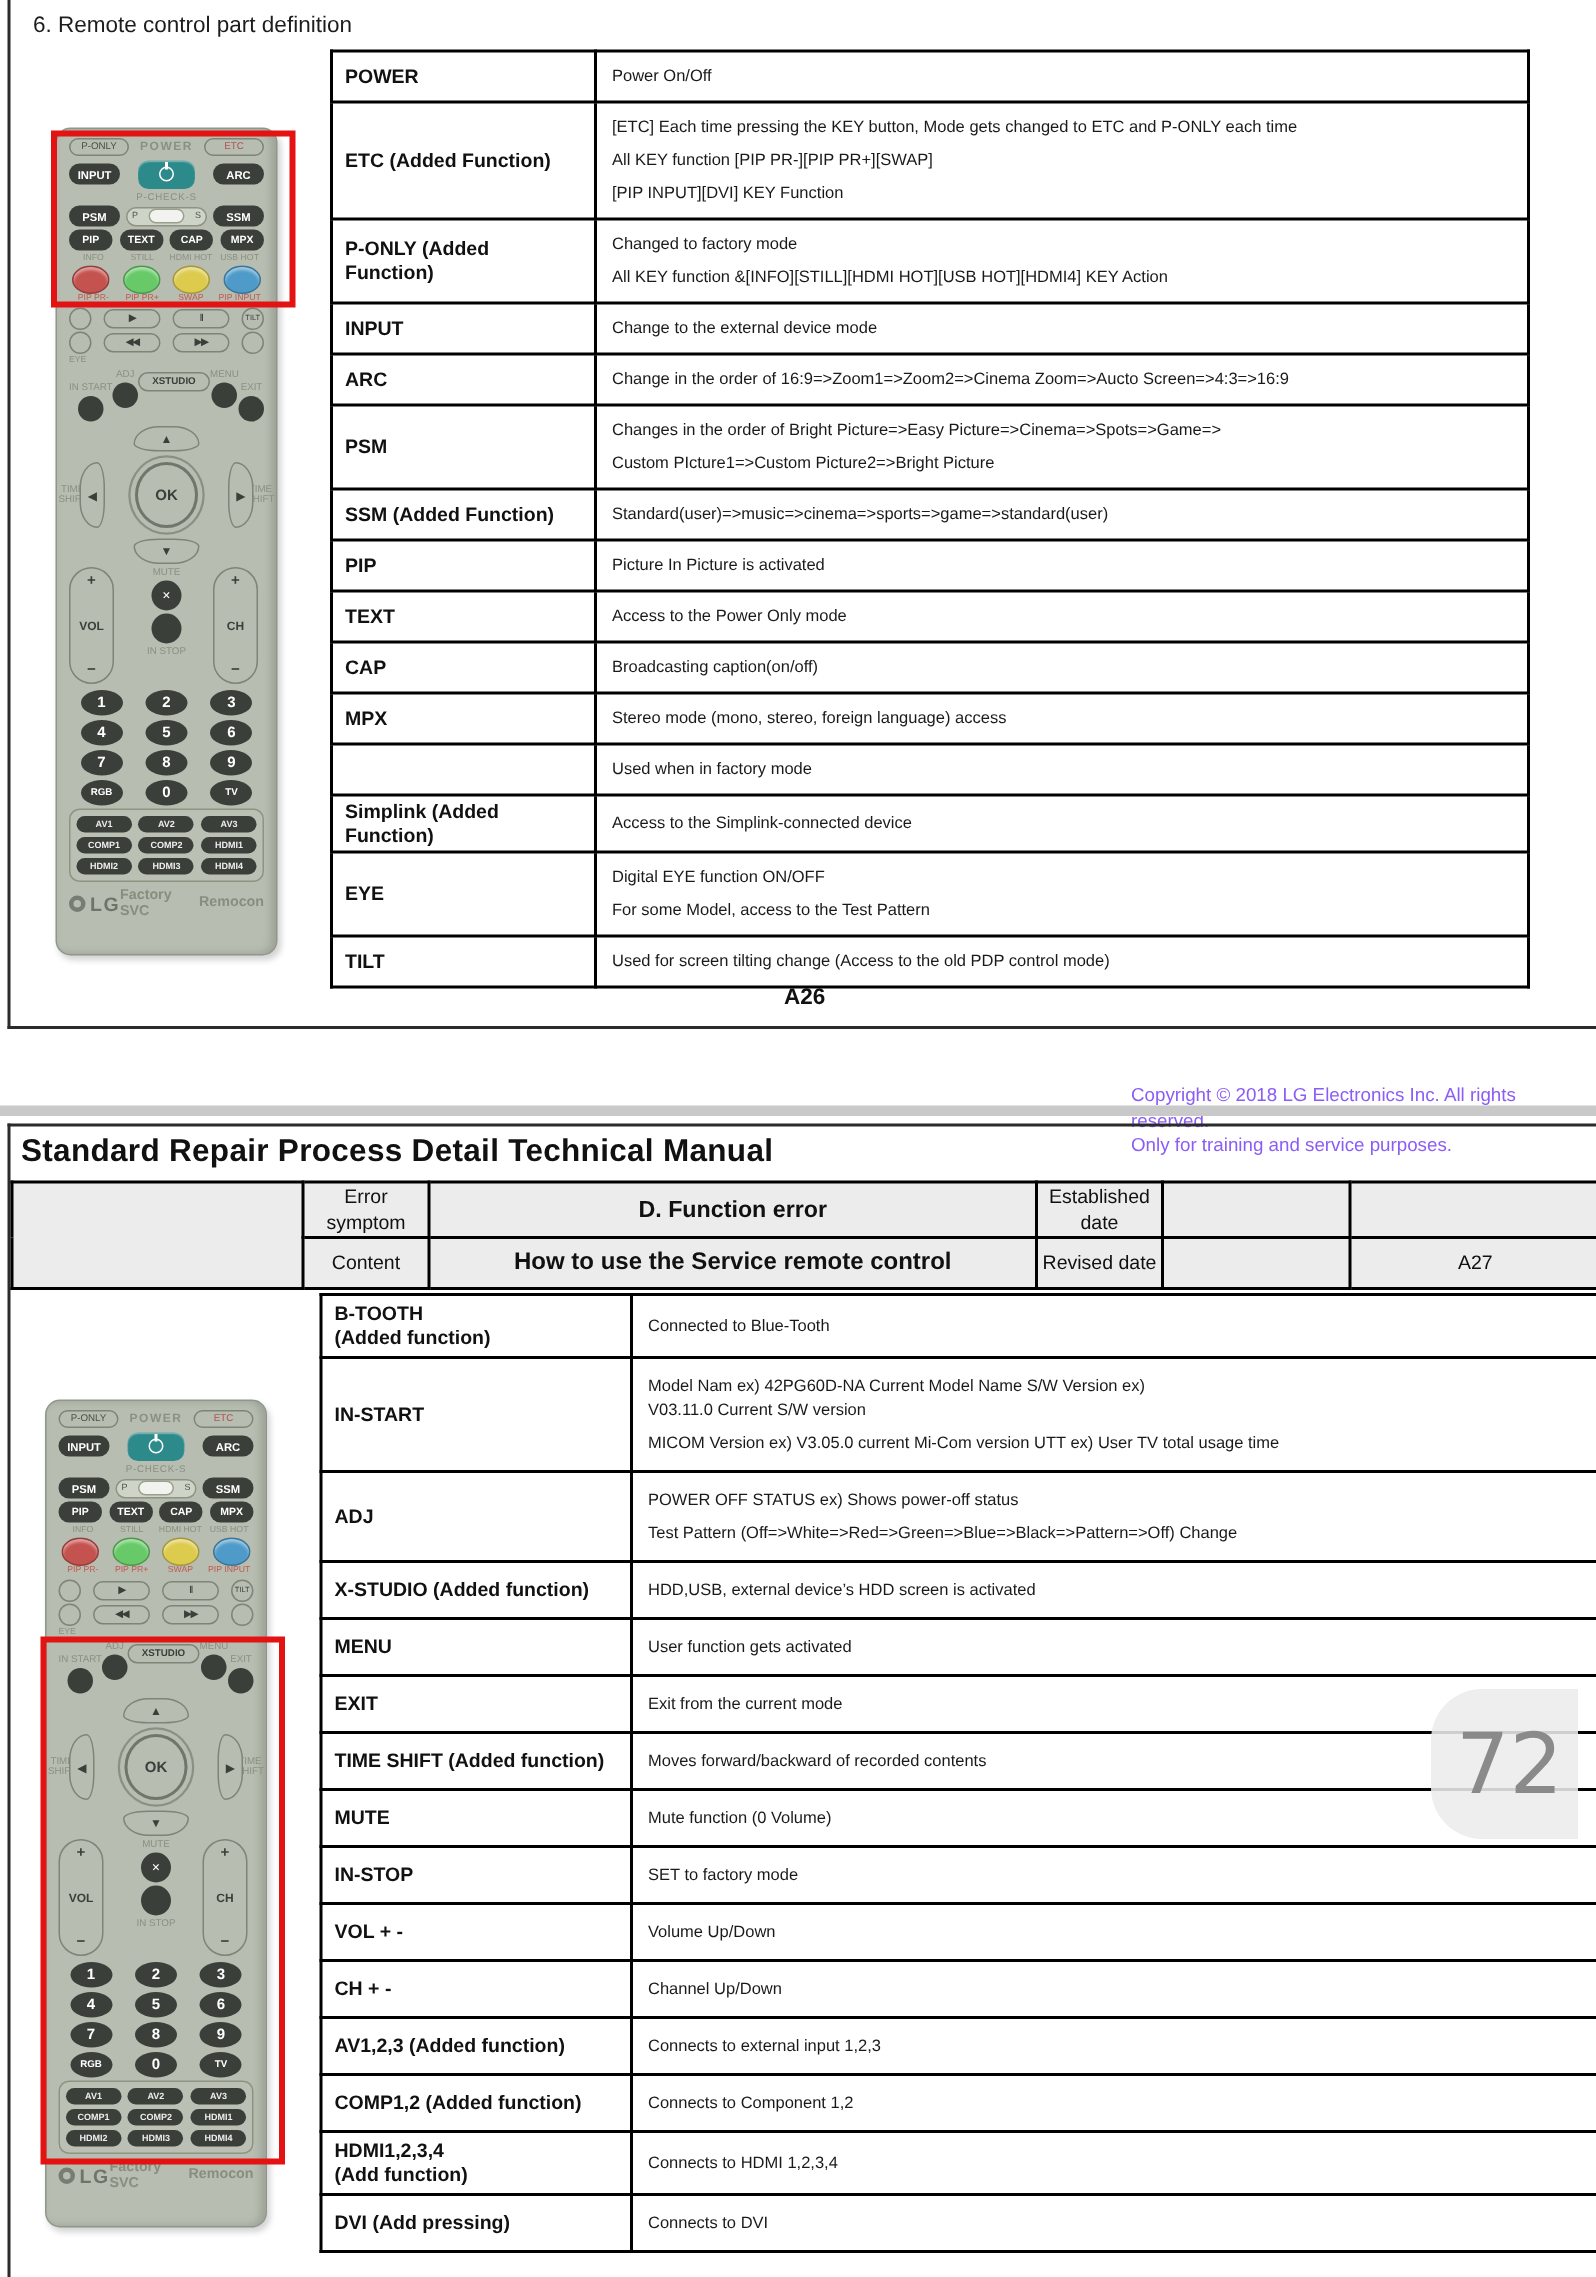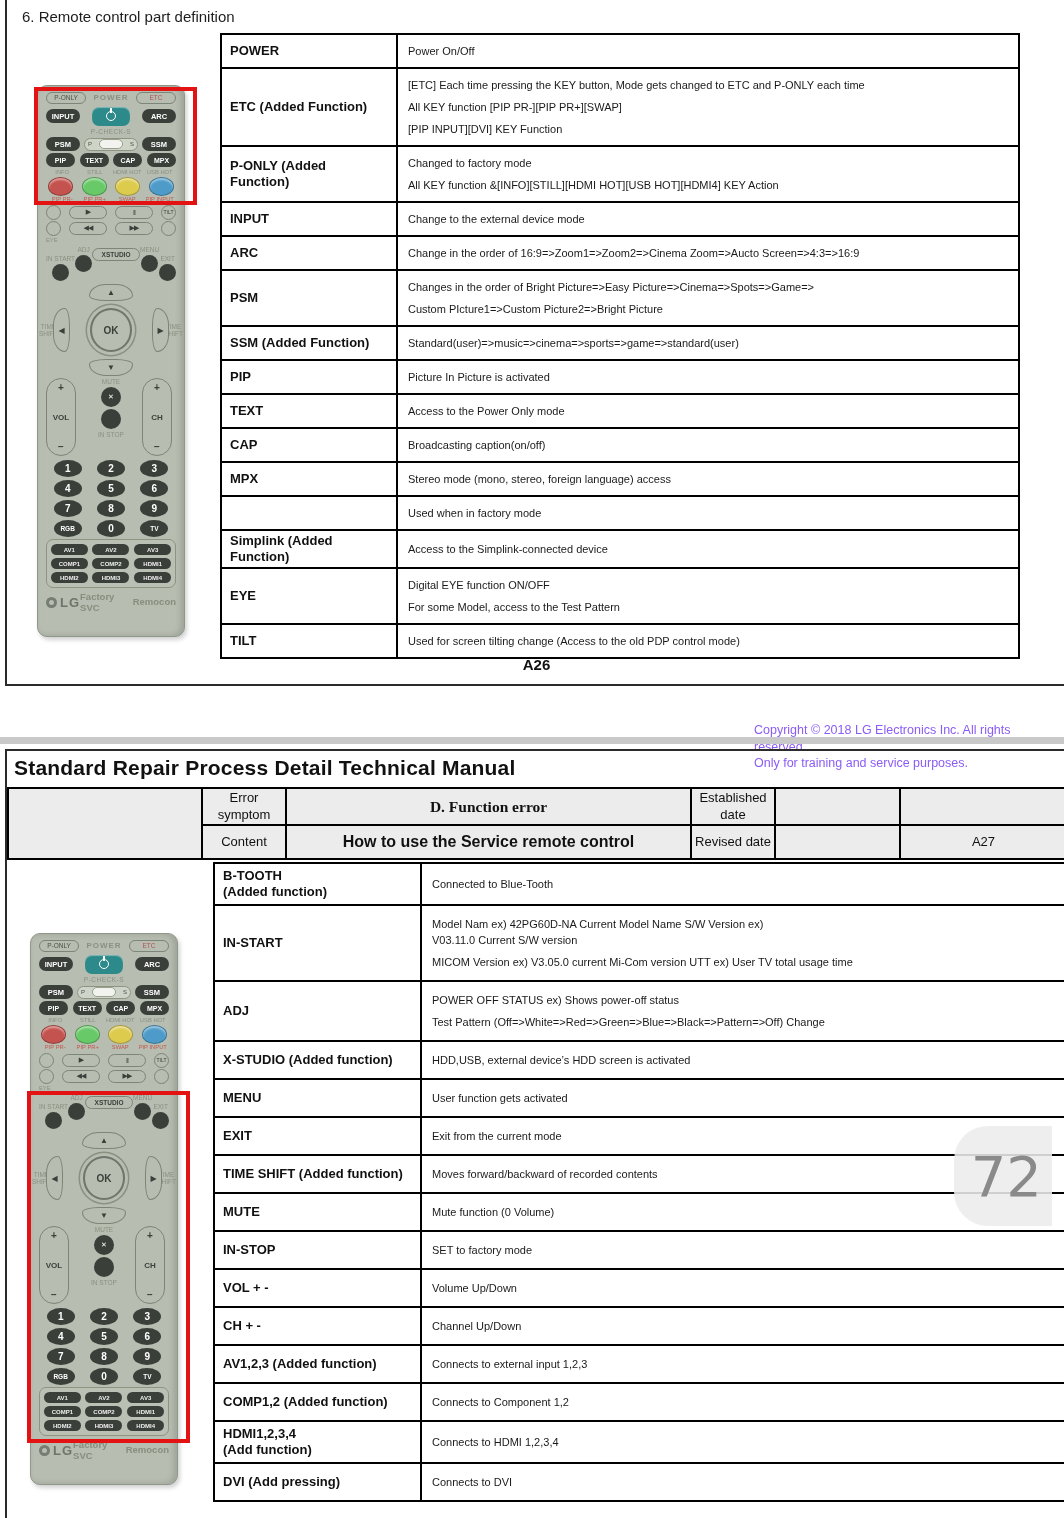--- a/index.html
+++ b/index.html
@@ -17,21 +17,21 @@
   .sec2{position:absolute;left:5px;top:749px;width:1059px;height:769px;
         border-left:2px solid #2b2b2b;border-top:2px solid #2b2b2b;box-sizing:border-box;}
   .sec2-title{font-size:21px;font-weight:bold;padding:5px 0 0 7px;letter-spacing:.2px;}
 
   
   .hdr{position:absolute;left:0;top:36px;width:1059px;border-collapse:collapse;table-layout:fixed;}
   .hdr td{background:var(--header_gray,#ececec);border:2px solid #000;text-align:center;
           font-size:13px;padding:1px 2px;vertical-align:middle;line-height:1.25;}
   .hdr tr.hr1 td{height:33px;}
   .hdr tr.hr2 td{height:30px;}
-  .hdr td.big{font-size:15.5px;font-weight:bold;font-family:Liberation Serif, serif;}
+  .hdr td.big{font-size:15.5px;font-weight:bold;}
   .hdr td.how{font-size:16px;font-weight:bold;}
 
   
   .def-table{position:absolute;border-collapse:collapse;table-layout:fixed;background:#fff;}
   #tbl1{left:213px;top:33px;width:800px;}
   #tbl2{left:213px;top:862px;width:916px;}
   #tbl1 col.ck{width:176px;} #tbl2 col.ck{width:207px;}
   .def-table td{border:2px solid #000;vertical-align:middle;}
   .def-table td.c-key{font-weight:bold;font-size:13px;padding:2px 8px;white-space:pre-line;line-height:16px;}
   .def-table td.c-desc{font-size:11px;padding:2px 10px;color:#1a1a1a;}

